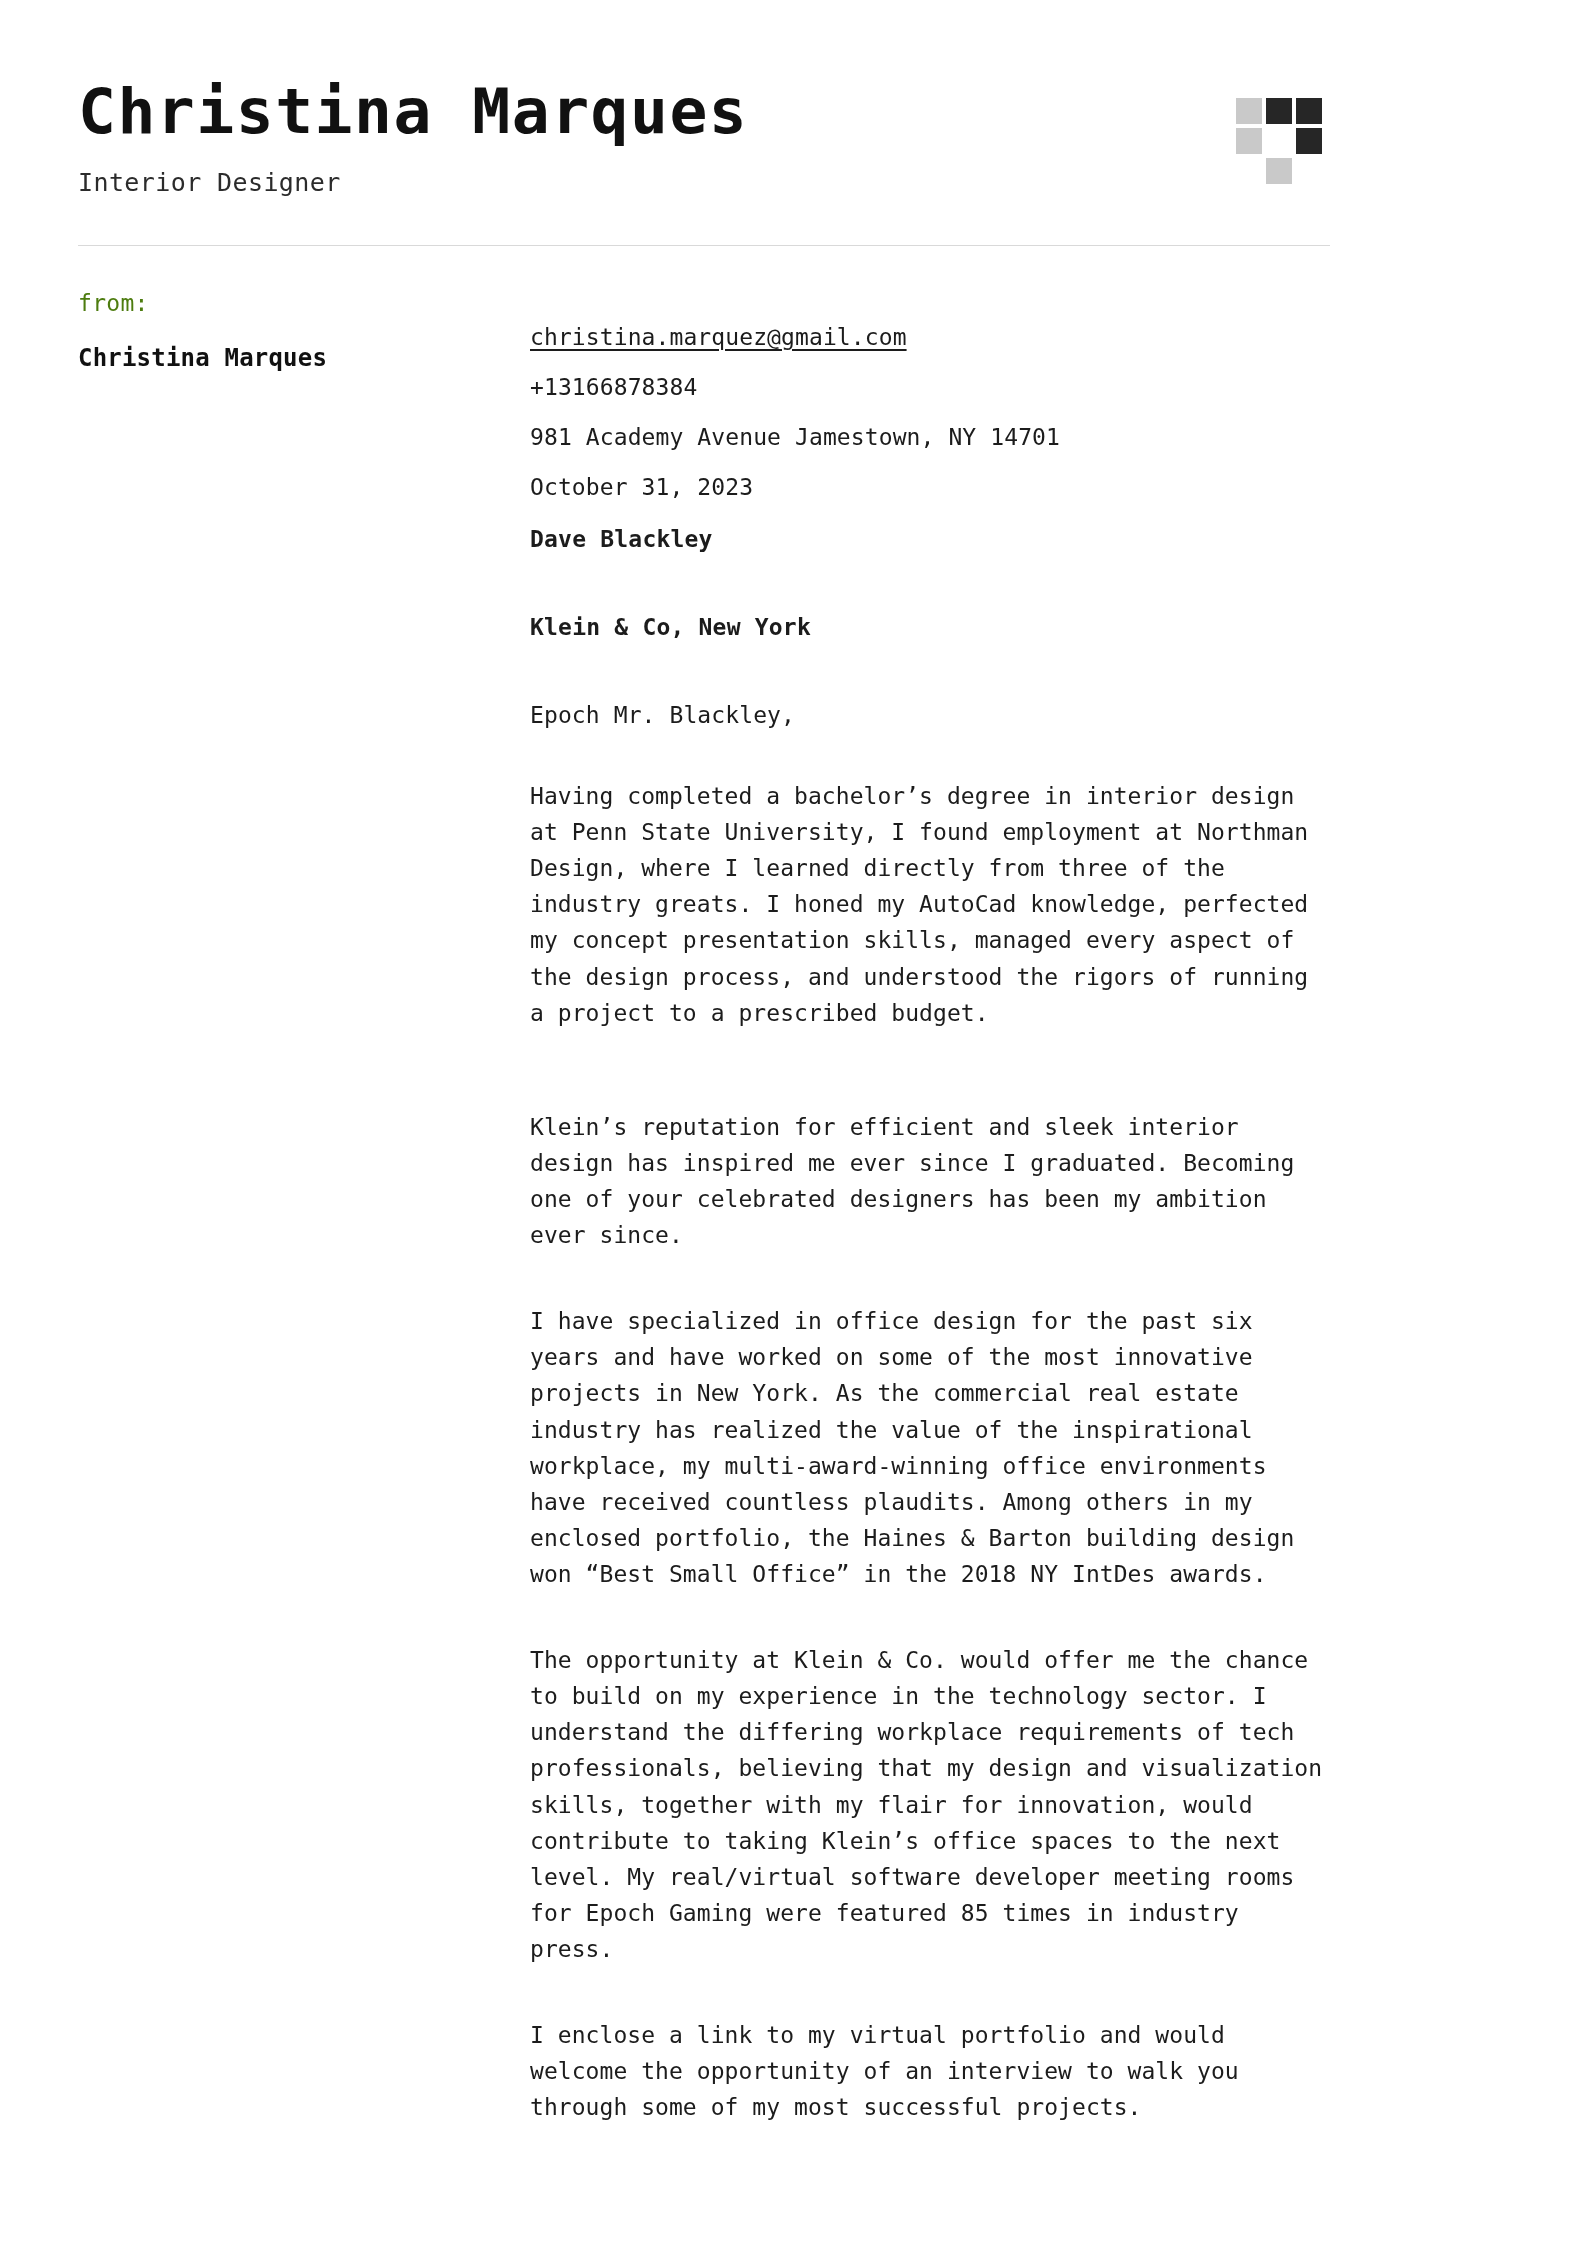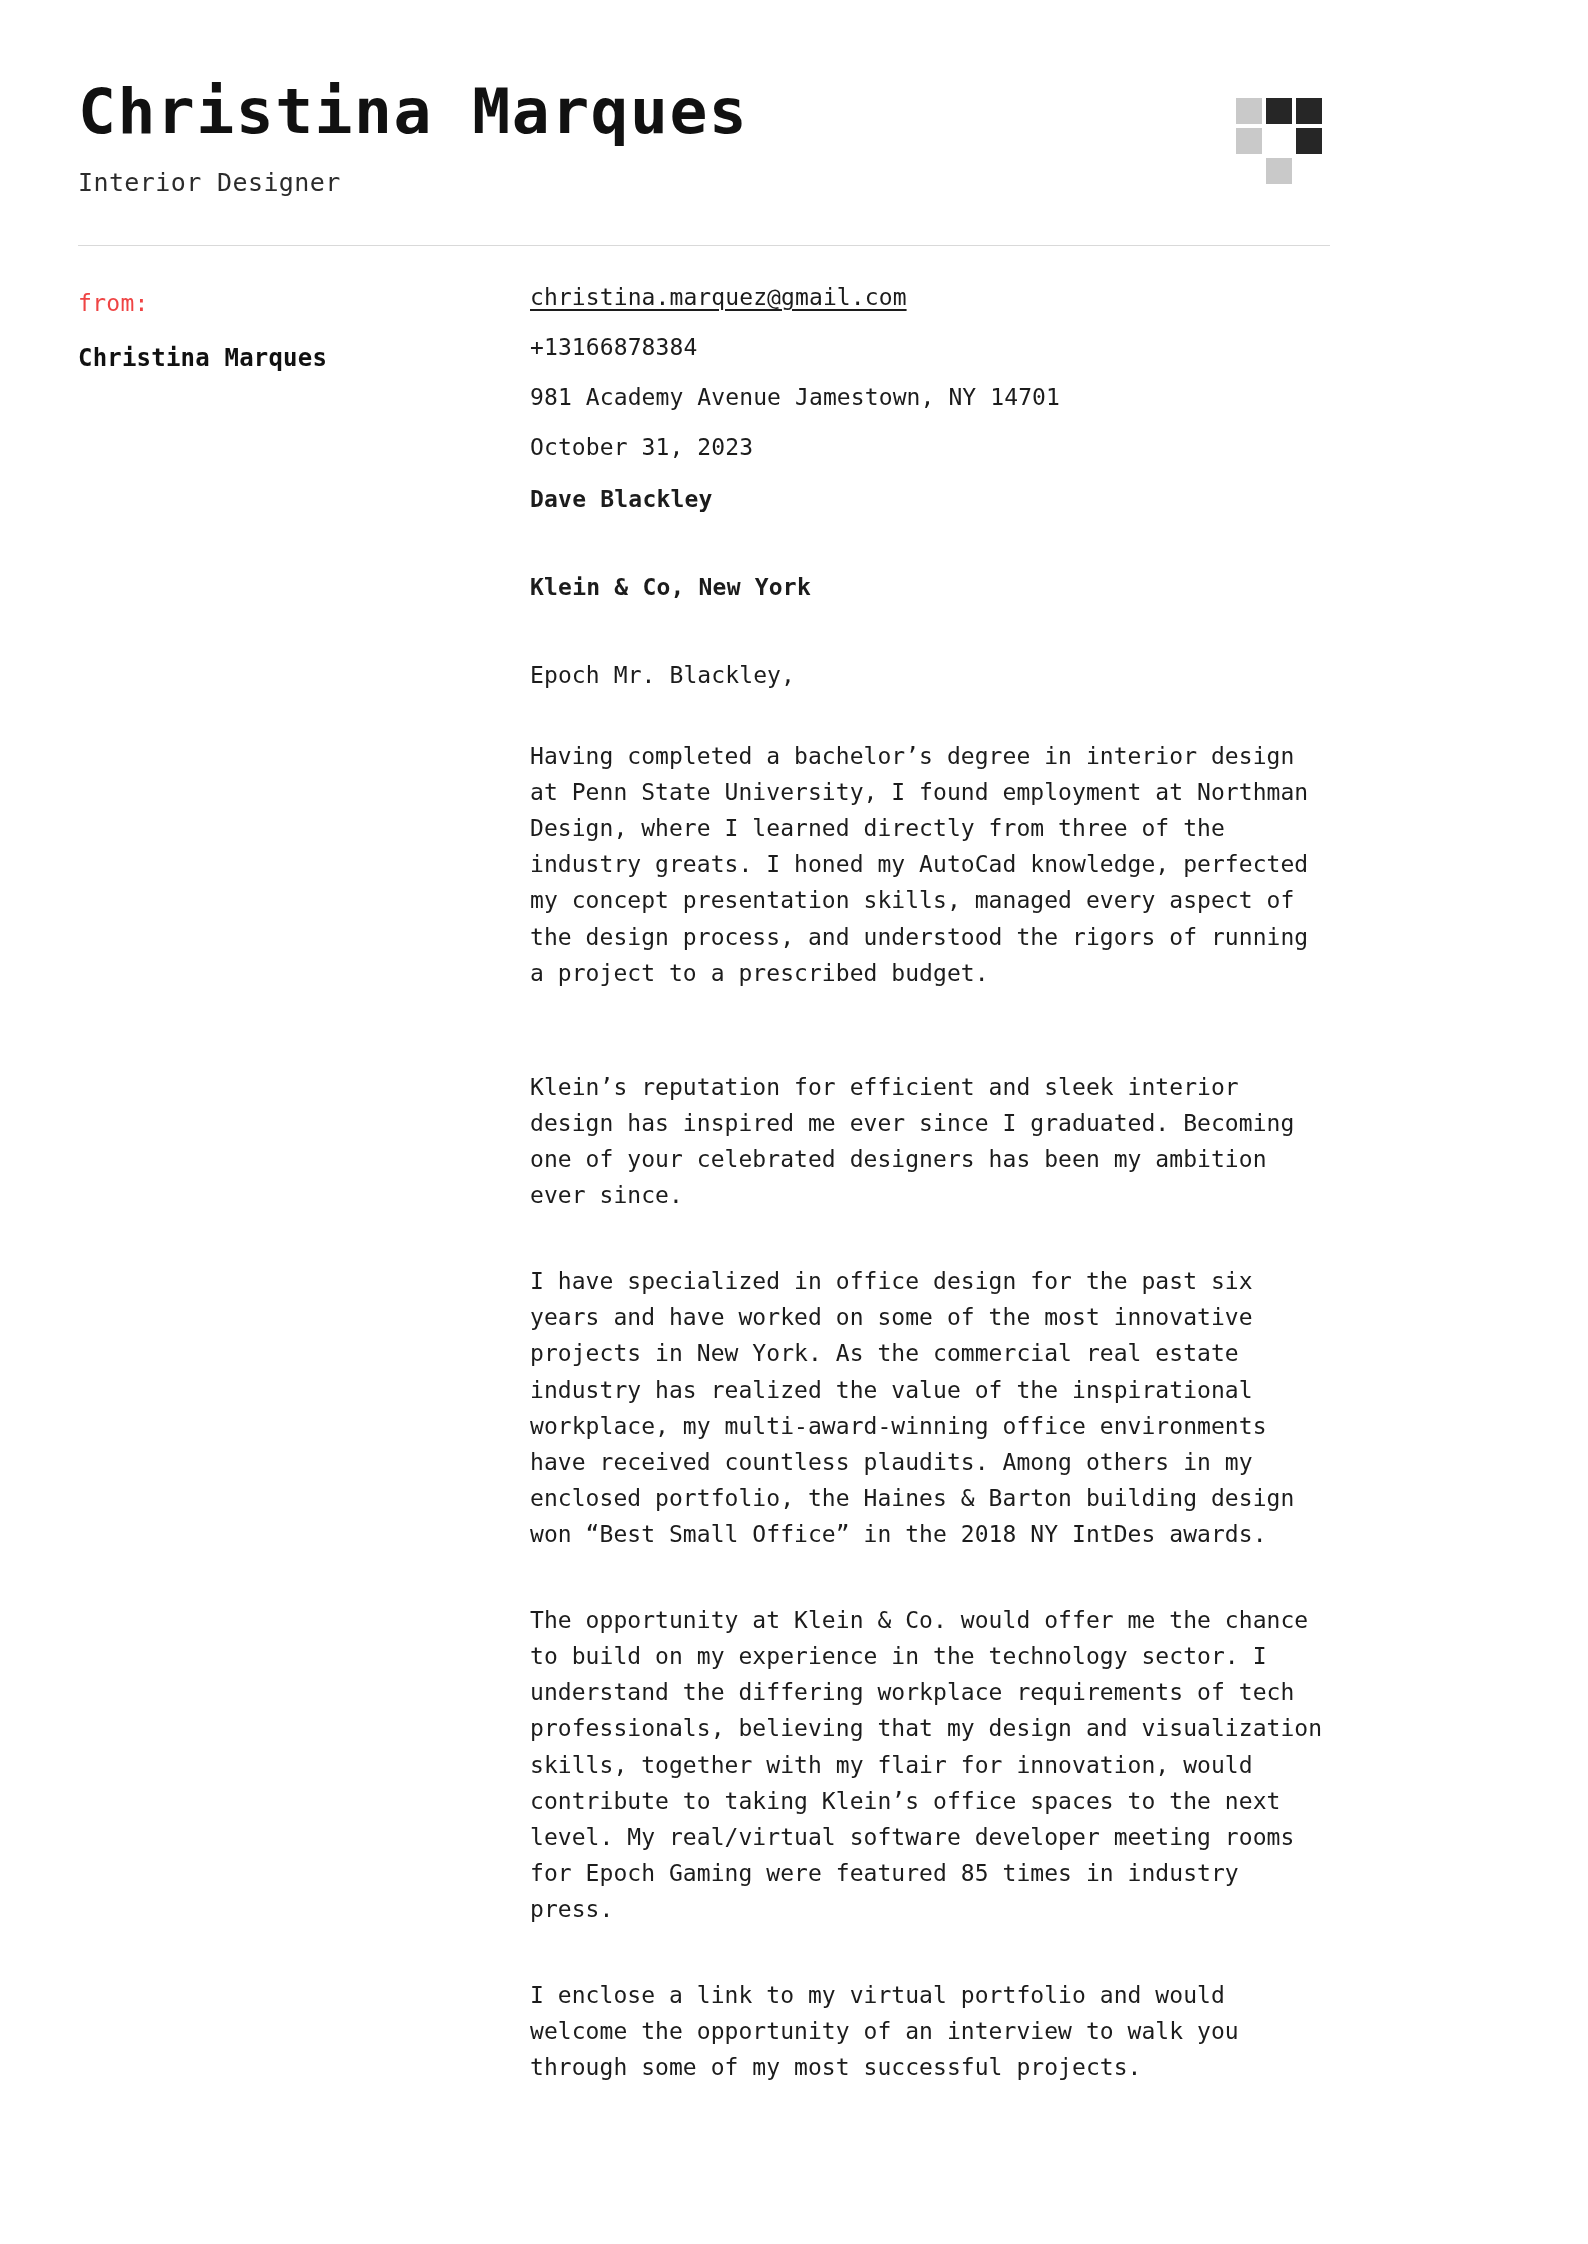--- a/index.html
+++ b/index.html
@@ -68,35 +68,36 @@
     display: flex;
     margin-top: 40px;
   }
   .col-left {
     width: 452px;
     flex: 0 0 452px;
     padding-top: 4px;
   }
   .from-label {
     font-size: 23px;
-    color: #ef4444;
+    color: #4d7c0f;
     letter-spacing: 0.3px;
     margin: 0;
   }
   .from-name {
     font-size: 24px;
     color: #111111;
     font-weight: 700;
     letter-spacing: 0.2px;
     margin: 28px 0 0 0;
   }
 
   .col-right {
     flex: 1 1 auto;
     max-width: 980px;
+    margin-top: 40px;
   }
   .meta-line {
     font-size: 23px;
     line-height: 1.0;
     margin: 0 0 27px 0;
     color: #1c1c1c;
     letter-spacing: 0.1px;
   }
   a.email {
     color: #1c1c1c;

